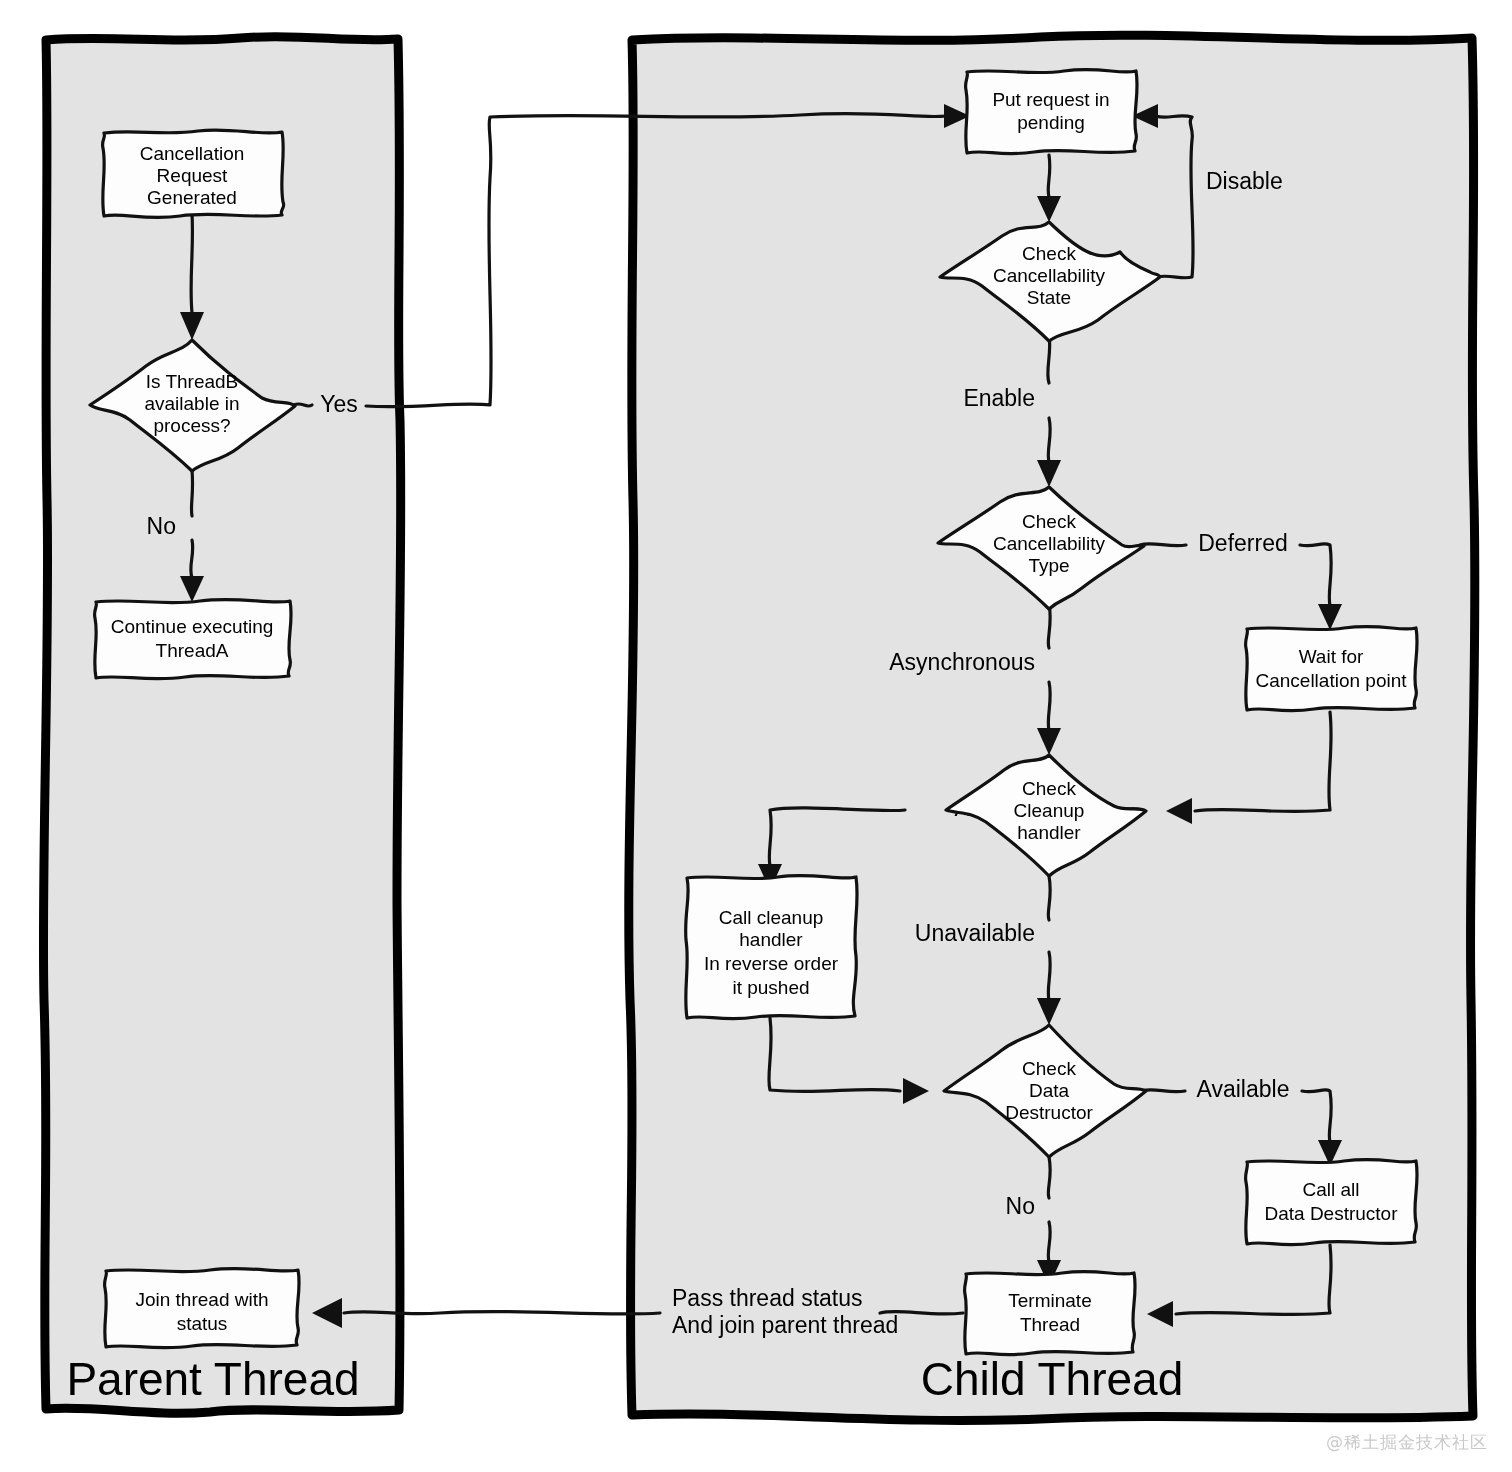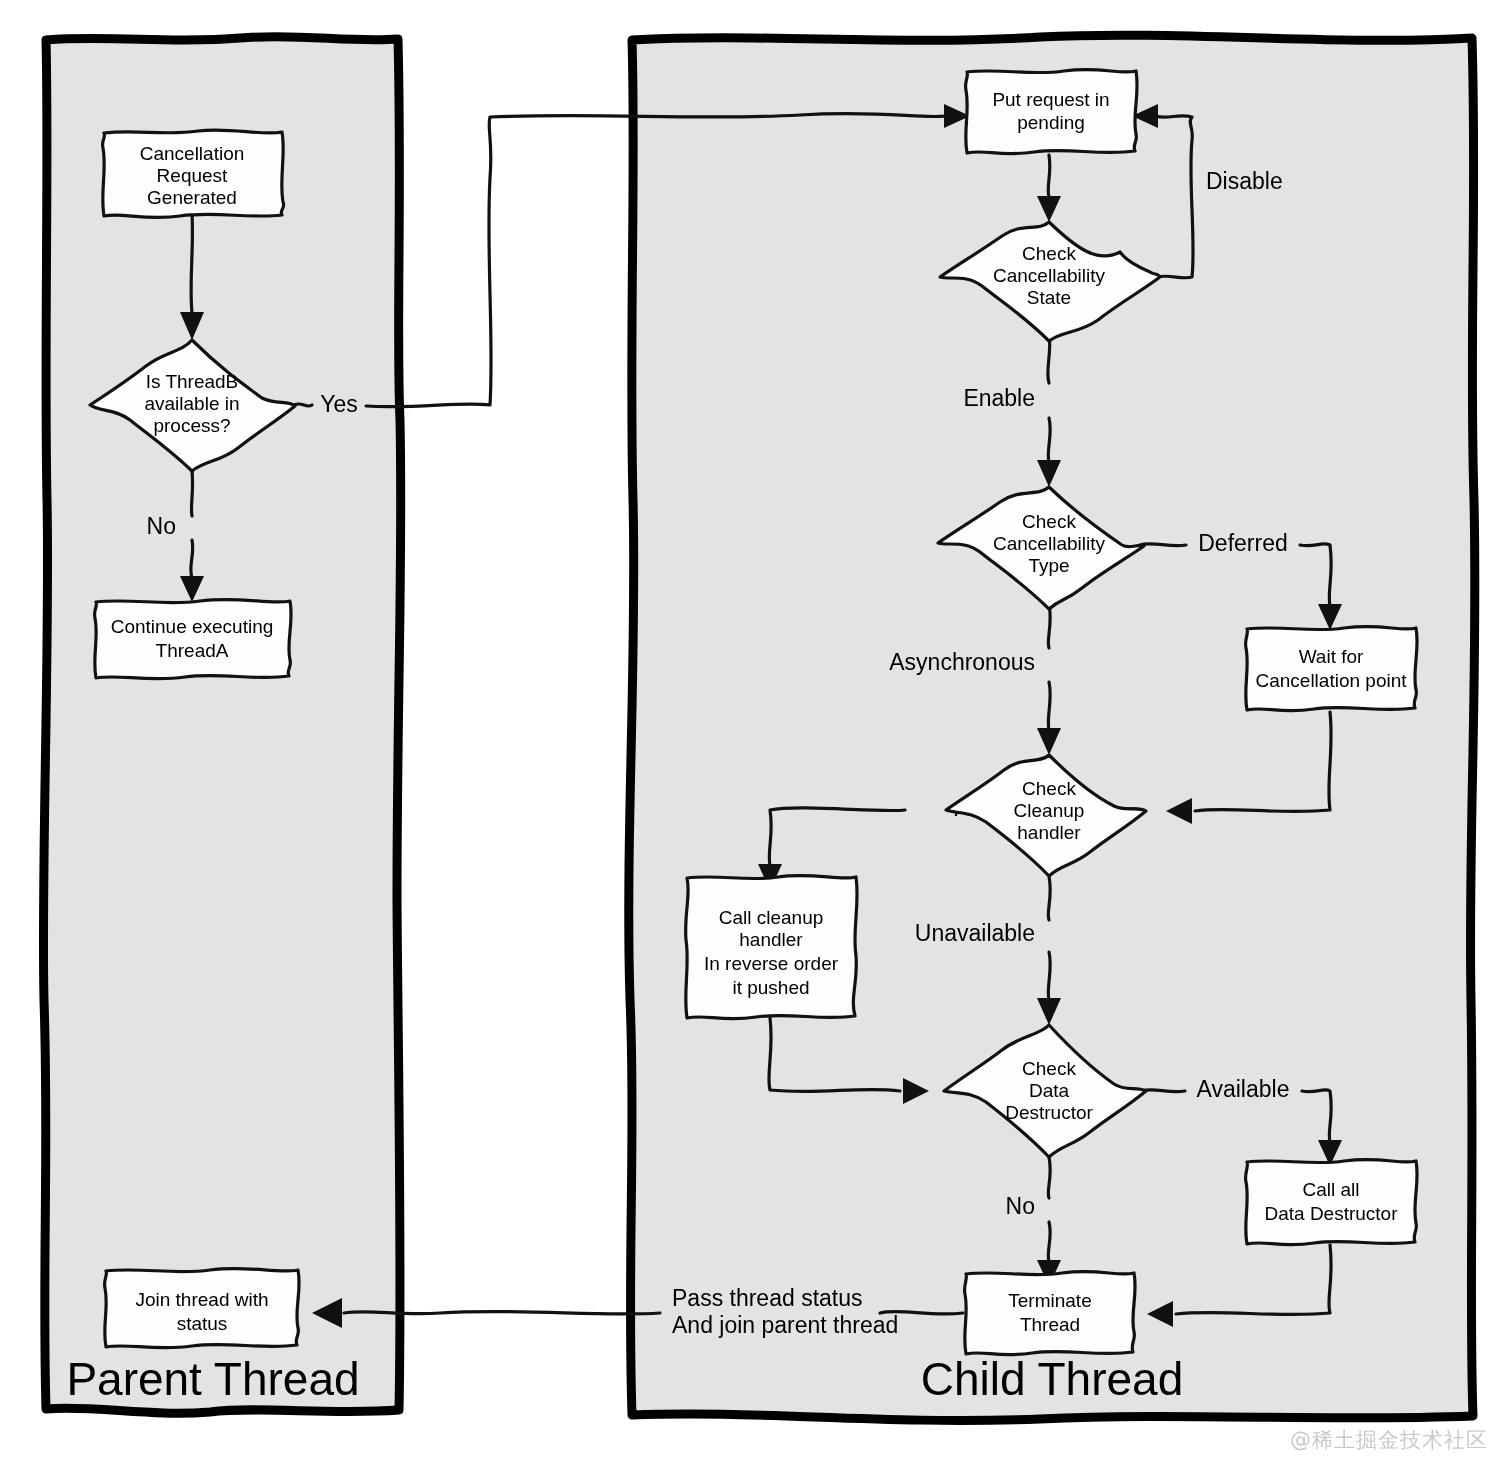--- a/index.html
+++ b/index.html
@@ -45,21 +45,21 @@
     font-size: 46px;
     fill: #000000;
     text-anchor: middle;
     dominant-baseline: middle;
   }
   .watermark {
     position: absolute;
     right: 24px;
     bottom: 18px;
     font-family: "DejaVu Sans", sans-serif;
-    font-size: 21px;
+    font-size: 17px;
     color: #c9c9c9;
     letter-spacing: 1px;
     white-space: nowrap;
   }
 </style>
 </head>
 <body>
 
 <div id="stage">
 

